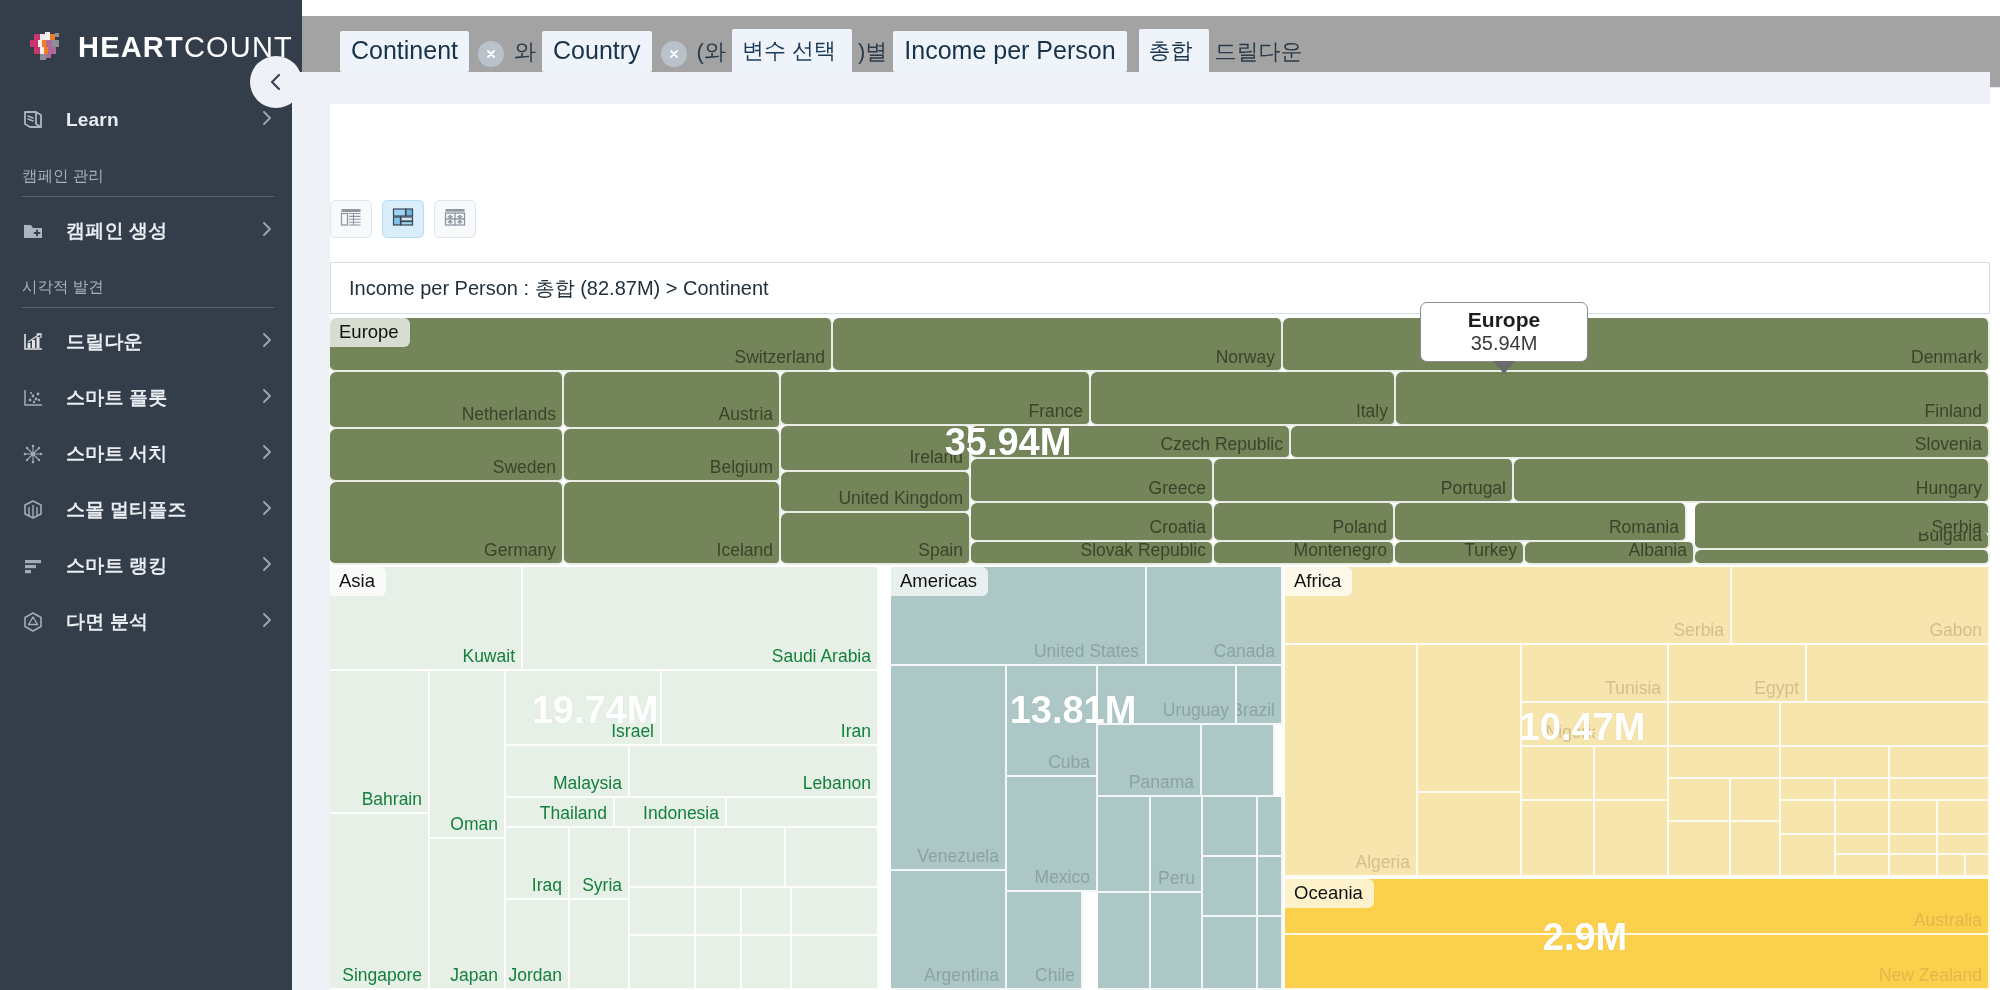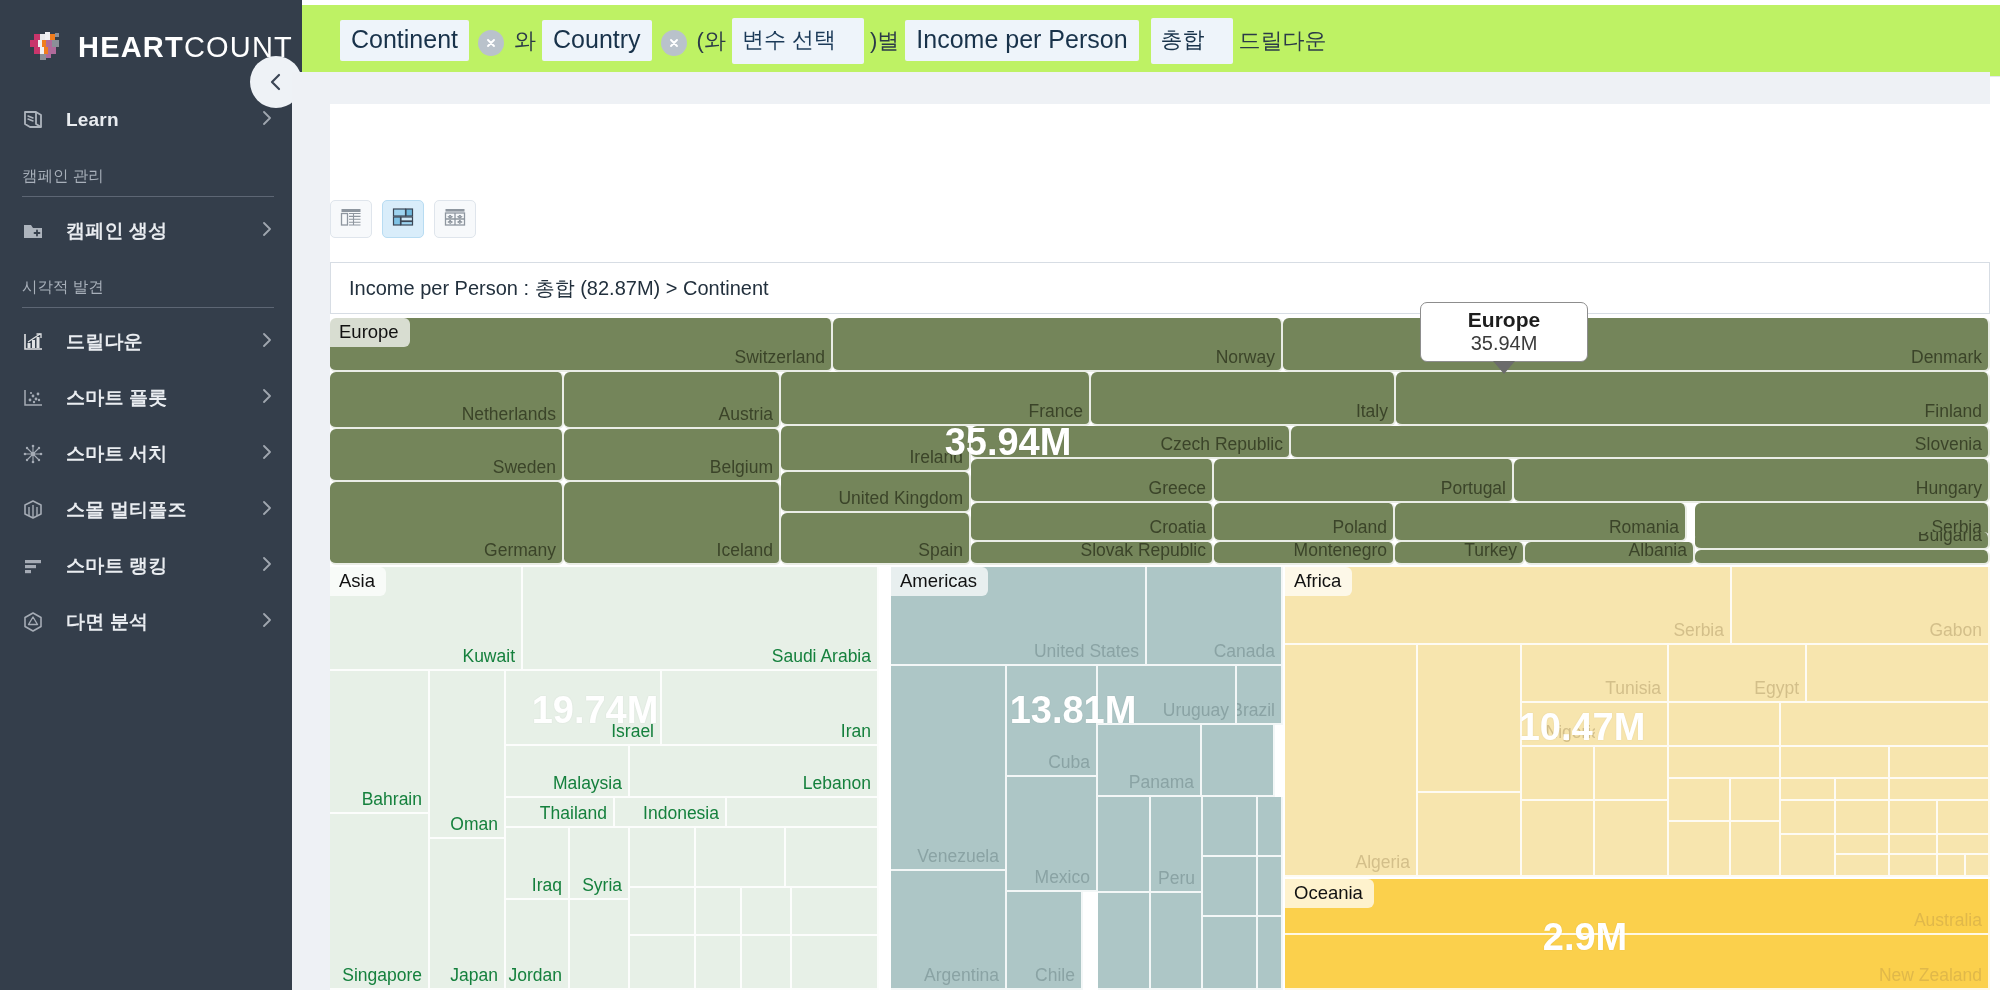--- a/index.html
+++ b/index.html
@@ -57,40 +57,40 @@
     padding: 18px 28px 6px 22px;
   }
   .section-title {
     font-size: 15.5px; color: #a8b0ba; font-weight: 400;
     padding-bottom: 9px;
   }
   .section-rule { height: 1px; background: #5d6674; }
 
   
   #topbar {
-    position: absolute; left: 302px; top: 5px;
+    position: absolute; left: 302px; top: 16px;
     width: 1698px; height: 72px;
-    background: #bef264;
+    background: #a3a3a3;
     border-bottom: 1px solid #e3e8ee;
     display: flex; align-items: center;
   }
   #query-strip {
     display: flex; align-items: center; flex-wrap: nowrap;
     padding-left: 38px; white-space: nowrap;
   }
   .chip {
     background: #eef4fa;
     color: #18324a;
     font-size: 25px;
     padding: 5px 11px 7px 11px;
     border-radius: 2px;
     cursor: pointer;
     display: inline-block;
   }
-  .chip.ko { font-size: 22px; padding: 7px 28px 9px 10px; }
+  .chip.ko { font-size: 22px; padding: 7px 16px 9px 10px; }
   .chip.placeholder { color: #1b3a58; }
   .plain {
     font-size: 24px; color: #2b3a48; padding: 0 6px;
     display: inline-block;
   }
   .plain.ko { font-size: 22px; }
   .chip-x {
     width: 26px; height: 26px; border-radius: 13px;
     background: #b9c2cb; color: #ffffff;
     display: inline-flex; align-items: center; justify-content: center;

